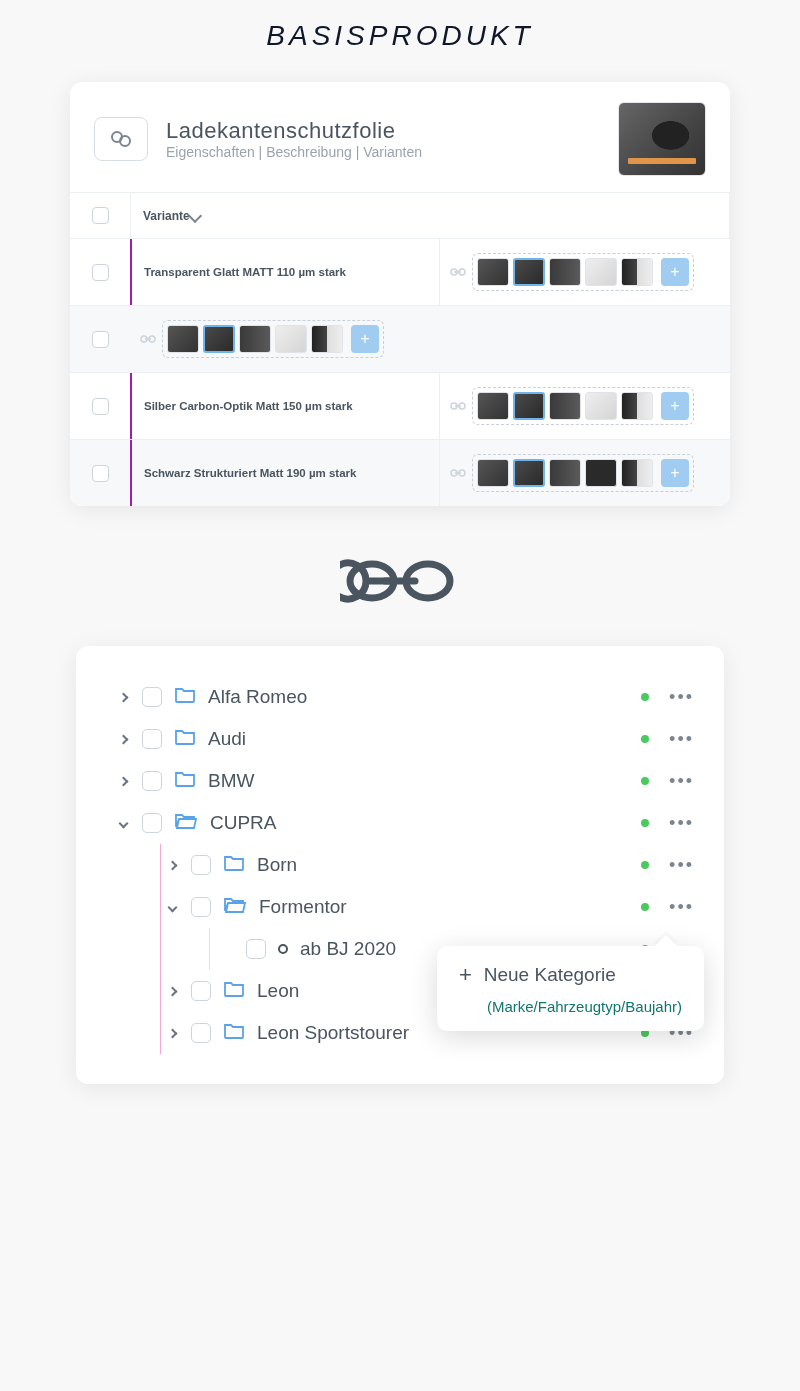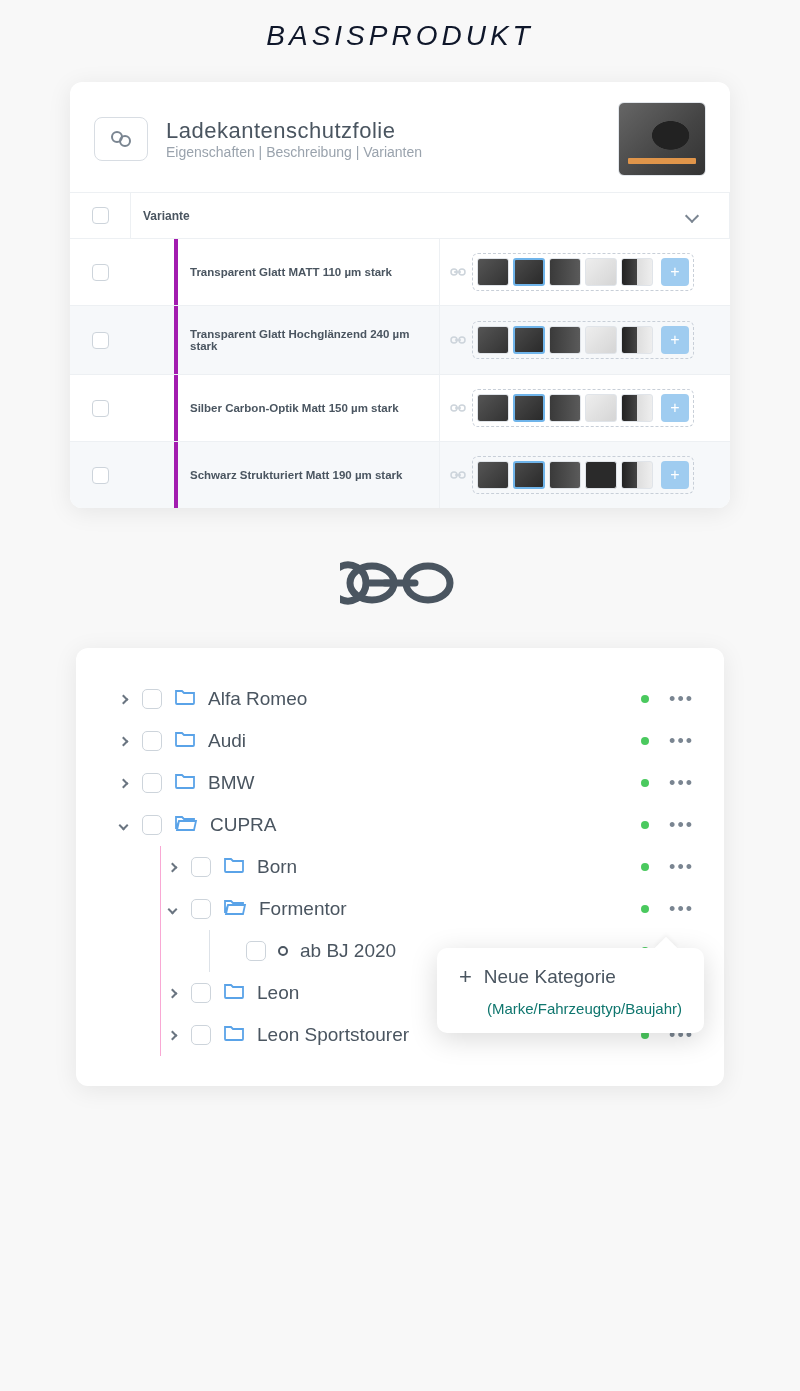--- a/index.html
+++ b/index.html
@@ -65,28 +65,28 @@
   content:"";position:absolute;left:10%;bottom:15%;width:80%;height:6px;
   background:#e0954a;border-radius:1px;
 }
 .table-head {
   display: flex;
   border-top: 1px solid #edf0f3;
   border-bottom: 1px solid #edf0f3;
   background: #fff;
 }
 .col-check { width: 60px; display:flex;align-items:center;justify-content:center; padding: 14px 0;}
-.col-variant { flex: 1; padding: 14px 12px; display:flex;align-items:center;justify-content:space-between; border-left:1px solid #edf0f3; border-right:1px solid #edf0f3;}
+.col-variant { flex: 1; padding: 14px 12px; display:flex;align-items:center;border-left:1px solid #edf0f3; border-right:1px solid #edf0f3;}
 .col-media { width: 290px; padding: 14px 16px; }
 .th { font-size: 12px; font-weight: 700; color: #4a5560; }
 .chev-down { width:10px;height:10px;transform:rotate(45deg);border-right:2px solid #7a8591;border-bottom:2px solid #7a8591;margin-right:20px;}
 .row { display:flex; border-bottom:1px solid #edf0f3; }
 .row.alt { background:#f6f8fa; }
 .row .col-check { padding:22px 0; }
-.row .col-variant { padding:22px 12px; border-left:4px solid #a21caf;border-right:1px solid #edf0f3;margin-left:44px;}
+.row .col-variant { padding:22px 12px; border-left:2px solid #a21caf;border-right:1px solid #edf0f3;}
 .row .col-media { padding:14px 10px; display:flex;align-items:center;gap:6px; }
 .variant-name { font-size: 11.5px; font-weight:700; color:#4a5560; }
 .cb {
   width:17px;height:17px;border:1.5px solid #cdd4db;border-radius:4px;
   background:#fff;display:inline-block;
 }
 .link-mini { color:#cdd4db; display:flex;align-items:center;}
 .media-strip {
   display:flex;gap:4px;align-items:center;
   border:1.5px dashed #c8cfd8;border-radius:6px;padding:4px;
@@ -201,23 +201,20 @@
         <div class="thumb t5"></div>
         <div class="add-btn">+</div>
       </div>
     </div>
   </div>
 
   <div class="row alt">
     <div class="col-check">
         <span class="cb"></span>
       </div>
-    <div class="col-variant">
-        <span class="variant-name">Transparent Glatt Hochglänzend 240 µm stark</span>
-      </div>
     <div class="col-media">
       <span class="link-mini">
           <svg width="16" height="10" viewBox="0 0 16 10">
             <g fill="none" stroke="#cdd4db" stroke-width="1.5">
               <rect x="1" y="2" width="6" height="6" rx="3"></rect>
               <rect x="9" y="2" width="6" height="6" rx="3"></rect>
               <path d="M5 5h6"></path>
             </g>
           </svg>
         </span>

